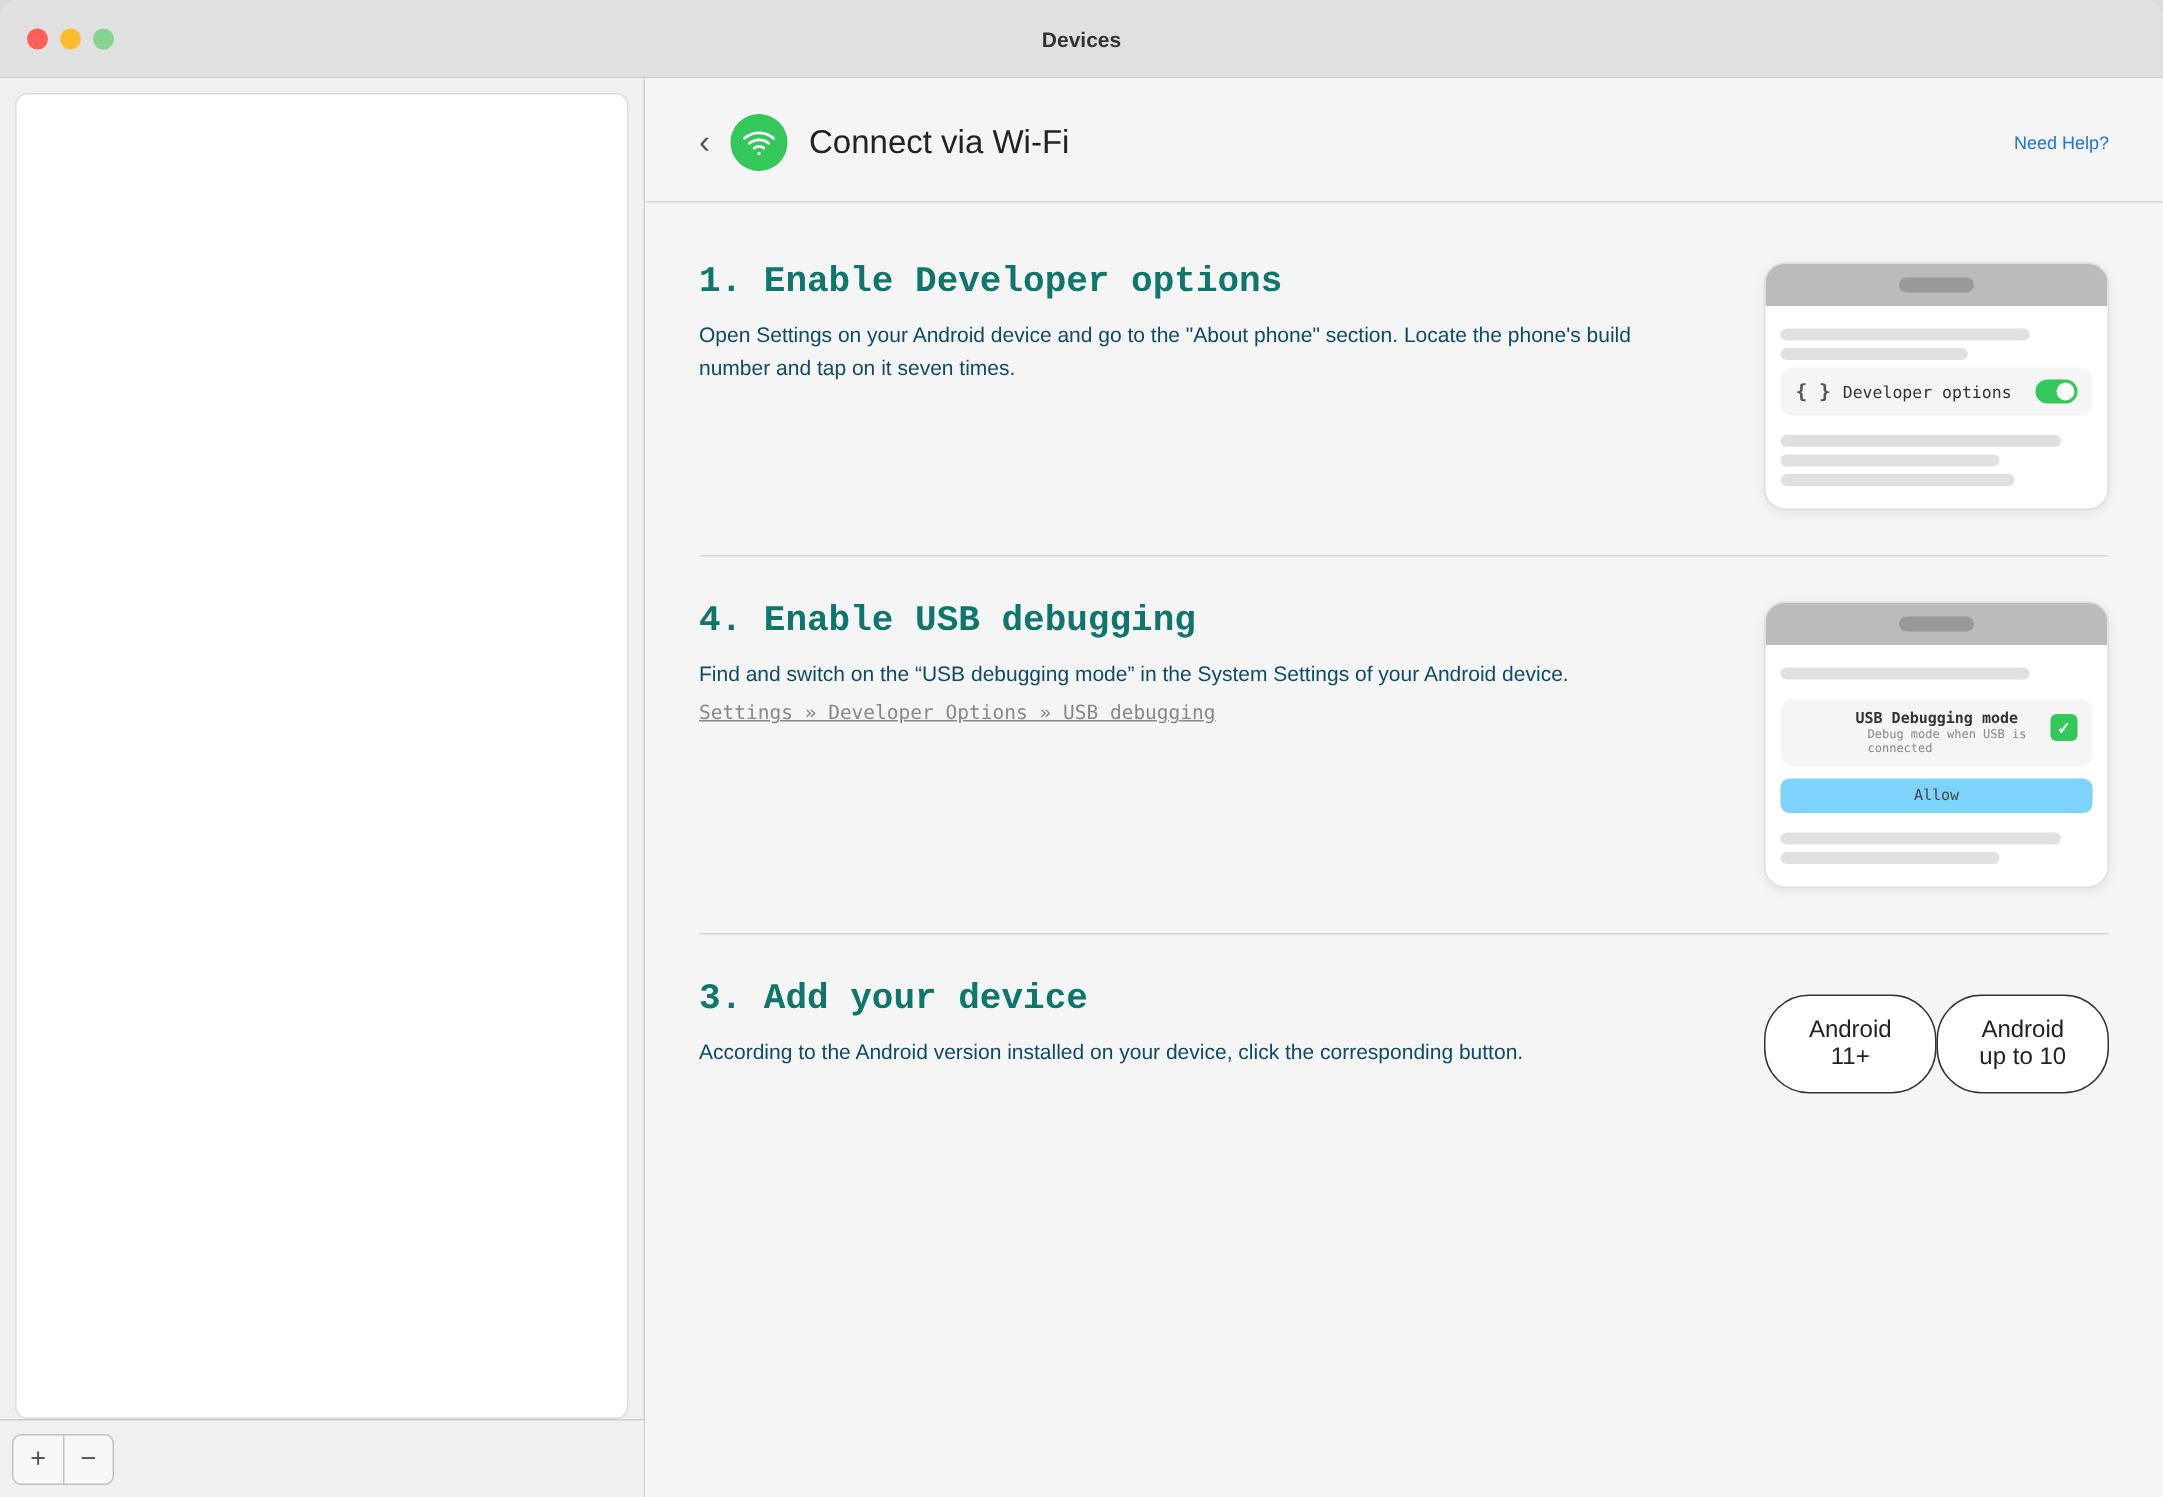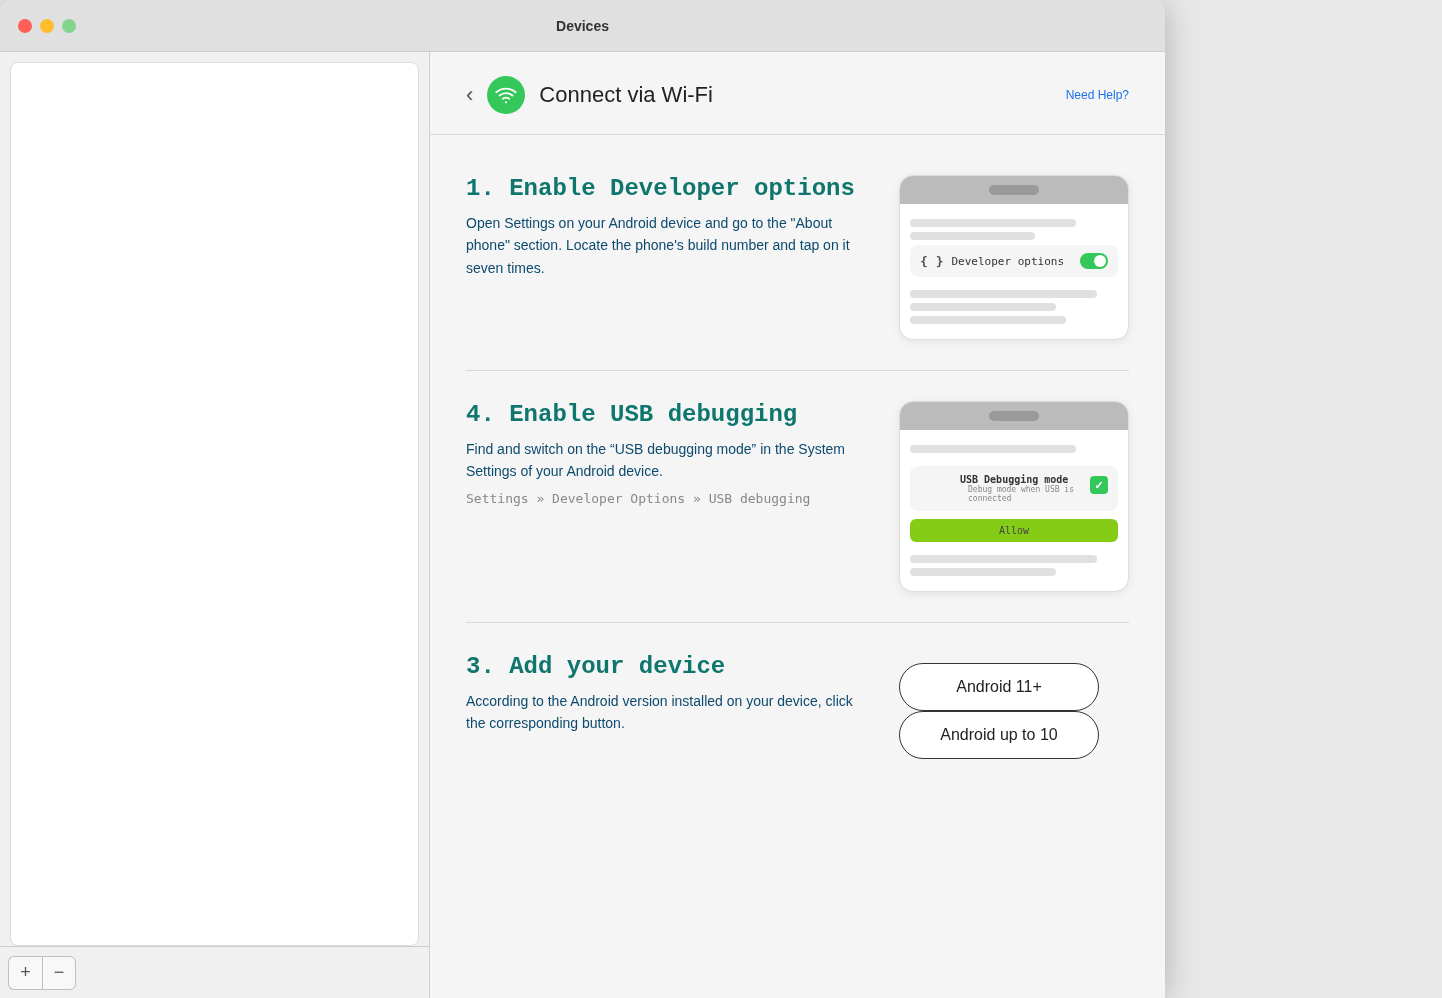--- a/index.html
+++ b/index.html
@@ -6,21 +6,21 @@
 
     body {
       font-family: -apple-system, BlinkMacSystemFont, "San Francisco", "Helvetica Neue", sans-serif;
       background: #e8e8e8;
       width: 1442px;
       height: 998px;
       overflow: hidden;
     }
 
     .window {
-      width: 1165px;
+      width: 1442px;
       height: 998px;
       background: #ececec;
       border-radius: 12px;
       display: flex;
       flex-direction: column;
       box-shadow: 0 4px 32px rgba(0,0,0,0.25);
       justify-content: flex-end;
     }
 
     .titlebar {
@@ -211,20 +211,21 @@
       font-size: 14px;
       color: #0c4a6e;
       line-height: 1.6;
     }
 
     .step-hint {
       font-size: 13px;
       color: #888;
       margin-top: 8px;
       font-family: monospace;
+      text-decoration: underline;
     }
 
     .step-visual {
       flex-shrink: 0;
       width: 230px;
       display: flex;
       flex-direction: column;
       gap: 10px;
     }
 
@@ -357,34 +358,34 @@
     }
 
     .checkbox-checked::after {
       content: '✓';
       color: white;
       font-size: 11px;
       font-weight: bold;
     }
 
     .allow-btn-mock {
-      background: #84cc16;
+      background: #7dd3fc;
       border-radius: 6px;
       padding: 6px 10px;
       font-size: 10px;
       font-family: monospace;
       color: #444;
       text-align: center;
       margin-top: 4px;
     }
 
     
     .android-buttons {
       display: flex;
-      flex-direction: column;
+      flex-direction: row;
       gap: 0;
       justify-content: center;
       padding-top: 10px;
     }
 
     .android-btn {
       background: white;
       border: 1.5px solid #333;
       border-radius: 30px;
       padding: 14px 20px;

